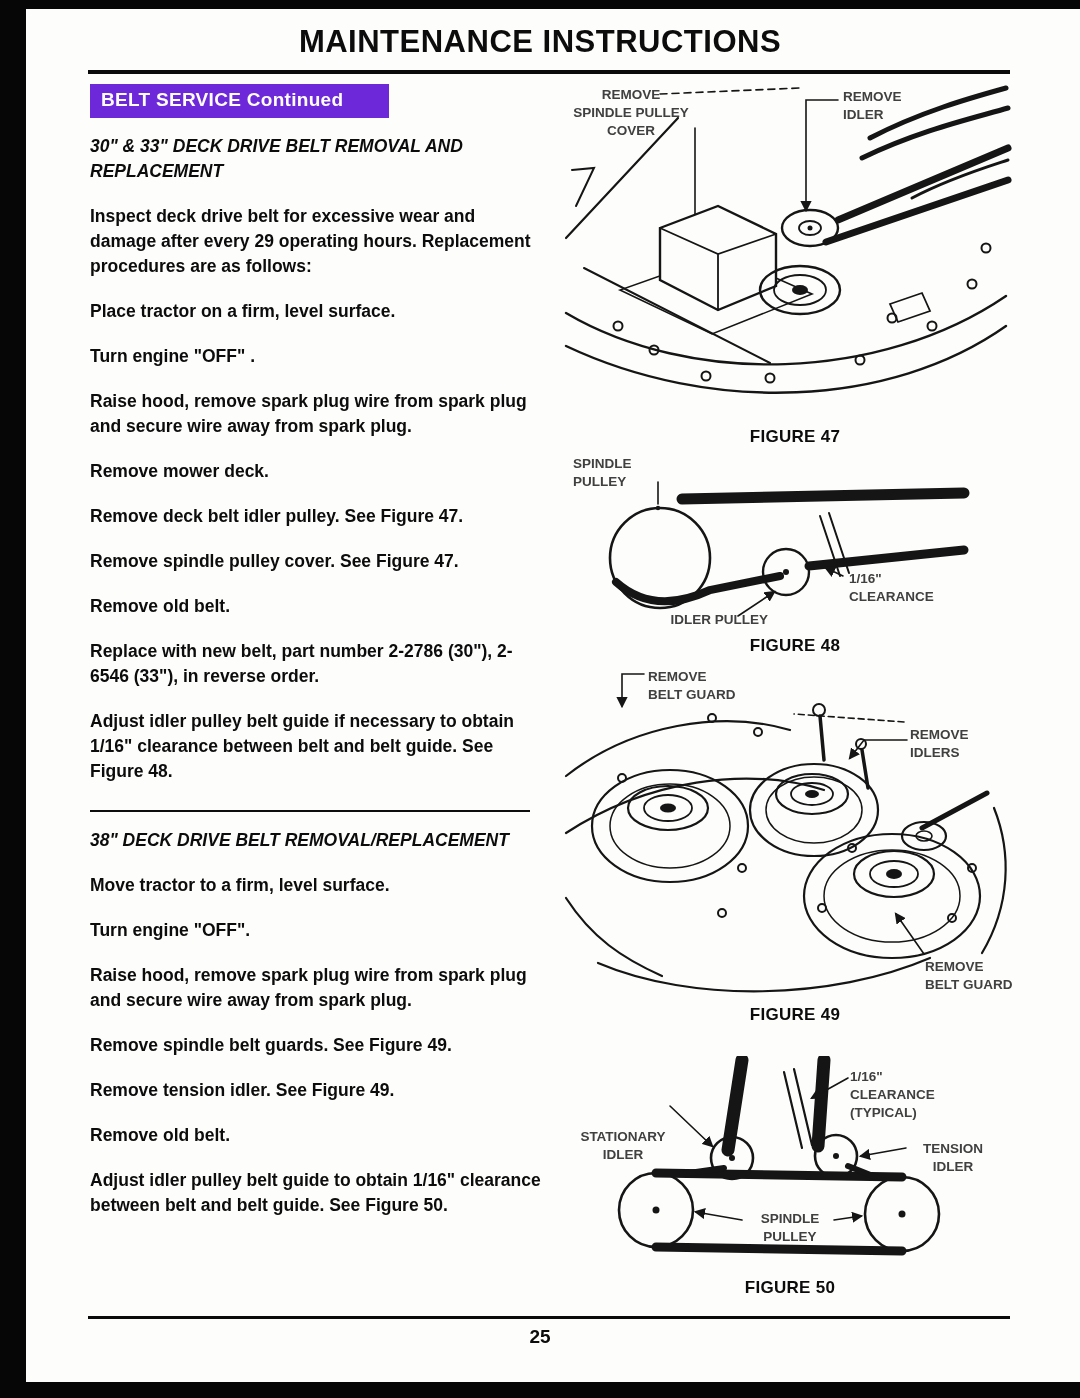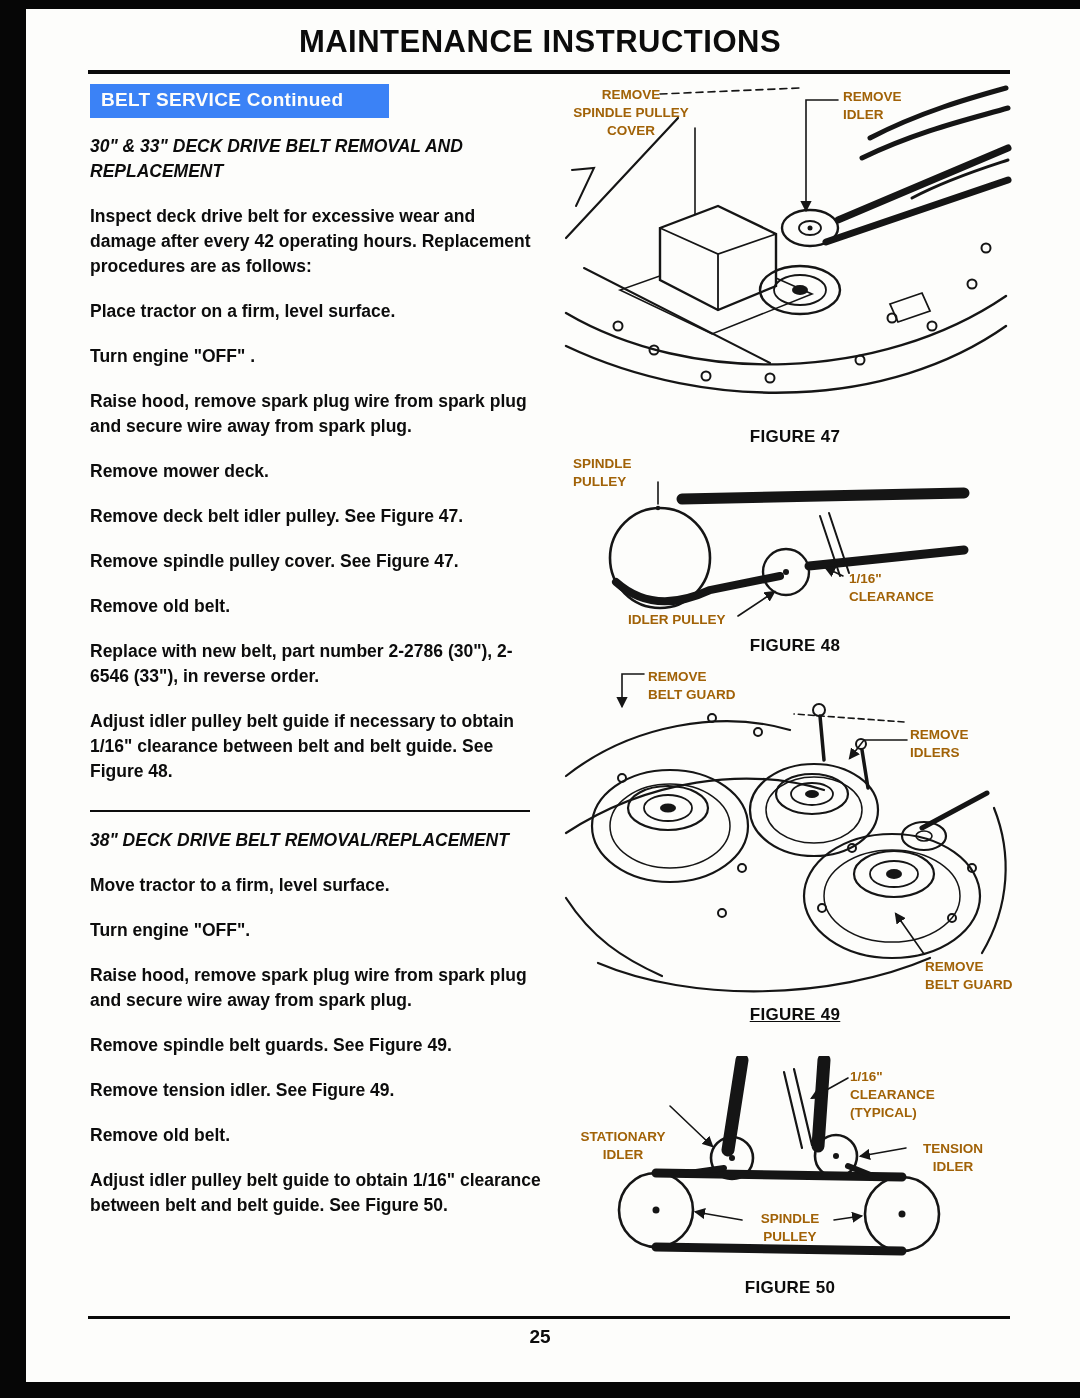--- a/index.html
+++ b/index.html
@@ -12,33 +12,33 @@
   .page-title{
     position:absolute;left:28px;top:24px;width:1024px;text-align:center;
     font-size:31px;font-weight:bold;letter-spacing:.5px;
   }
   .title-rule{position:absolute;left:88px;top:70px;width:922px;height:4px;background:#0a0a0a;}
   .bottom-rule{position:absolute;left:88px;top:1316px;width:922px;height:3px;background:#0a0a0a;}
   .page-number{position:absolute;left:28px;top:1326px;width:1024px;text-align:center;font-size:19px;font-weight:bold;}
 
   .left-col{position:absolute;left:90px;top:84px;width:455px;}
   .banner{
-    display:inline-block;background:#3b82f6;color:#fdfdfb;
+    display:inline-block;background:#6d28d9;color:#fdfdfb;
     font-size:19px;font-weight:bold;padding:5px 46px 7px 11px;letter-spacing:.3px;
   }
   .sec-heading{
     font-size:17.5px;font-weight:bold;font-style:italic;line-height:25px;
     margin:16px 0 0 0;white-space:pre-line;
   }
   .para{font-size:17.5px;font-weight:bold;line-height:25px;margin:20px 0 0 0;}
   .divider{height:2px;background:#0d0d0d;width:440px;margin:26px 0 4px 0;}
 
   .fig-label{
     position:absolute;font-size:13.5px;font-weight:bold;line-height:18px;
-    white-space:pre-line;color:#a16207;
+    white-space:pre-line;color:#404040;
   }
   .fig-caption{
     position:absolute;width:200px;text-align:center;
     font-size:17px;font-weight:bold;letter-spacing:.3px;
   }
   .fig-svg{position:absolute;}
   svg{display:block;}
 </style>
 </head>
 <body>
@@ -49,21 +49,21 @@
   <div class="scan-bar" style="left:0;top:0;width:26px;height:1398px;"></div>
   <div class="scan-bar" style="left:0;top:1382px;width:1080px;height:16px;"></div>
 
   <div class="page-title">MAINTENANCE INSTRUCTIONS</div>
   <div class="title-rule"></div>
 
   <div class="left-col">
     <div class="banner">BELT SERVICE Continued</div>
     <h3 class="sec-heading">30" &amp; 33" DECK DRIVE BELT REMOVAL AND
 REPLACEMENT</h3>
-    <p class="para">Inspect deck drive belt for excessive wear and damage after every 42 operating hours. Replacement procedures are as follows:</p>
+    <p class="para">Inspect deck drive belt for excessive wear and damage after every 29 operating hours. Replacement procedures are as follows:</p>
     <p class="para">Place tractor on a firm, level surface.</p>
     <p class="para">Turn engine "OFF" .</p>
     <p class="para">Raise hood, remove spark plug wire from spark plug and secure wire away from spark plug.</p>
     <p class="para">Remove mower deck.</p>
     <p class="para">Remove deck belt idler pulley. See Figure 47.</p>
     <p class="para">Remove spindle pulley cover. See Figure 47.</p>
     <p class="para">Remove old belt.</p>
     <p class="para">Replace with new belt, part number 2-2786 (30"), 2-6546 (33"), in reverse order.</p>
     <p class="para">Adjust idler pulley belt guide if necessary to obtain 1/16" clearance between belt and belt guide. See Figure 48.</p>
     <div class="divider"></div>
@@ -156,21 +156,21 @@
     <line x1="267" y1="33" x2="287" y2="93" stroke-width="2"></line>
 
     <line x1="281" y1="96" x2="264" y2="88" stroke-width="1.6" marker-end="url(#a48)"></line>
 
     <line x1="176" y1="136" x2="212" y2="112" stroke-width="1.6" marker-end="url(#a48)"></line>
   </svg>
   <div class="fig-label" style="left:573px;top:455px;width:90px;">SPINDLE
 PULLEY</div>
   <div class="fig-label" style="left:849px;top:570px;width:110px;">1/16"
 CLEARANCE</div>
-  <div class="fig-label" style="left:628px;top:611px;width:140px;">IDLER PULLEY</div>
+  <div class="fig-label" style="left:628px;top:611px;width:140px;text-align:right;">IDLER PULLEY</div>
   <div class="fig-caption" style="left:695px;top:636px;">FIGURE 48</div>
 
   <svg class="fig-svg" style="left:562px;top:658px;" width="452" height="350" viewBox="0 0 452 350" fill="none" stroke="#151515" stroke-width="2" stroke-linecap="round">
     <defs>
       <marker id="a49" viewBox="0 0 10 10" refX="8" refY="5" markerWidth="7" markerHeight="7" orient="auto-start-reverse">
         <path d="M0,0 L10,5 L0,10 Z" fill="#151515" stroke="none"></path>
       </marker>
     </defs>
 
     <polyline points="82,16 60,16 60,48" stroke-width="1.6" marker-end="url(#a49)"></polyline>
@@ -219,21 +219,21 @@
     <circle cx="160" cy="255" r="4"></circle>
       <circle cx="410" cy="210" r="4"></circle>
     <circle cx="390" cy="260" r="4"></circle>
   </svg>
   <div class="fig-label" style="left:648px;top:668px;width:110px;">REMOVE
 BELT GUARD</div>
   <div class="fig-label" style="left:910px;top:726px;width:90px;">REMOVE
 IDLERS</div>
   <div class="fig-label" style="left:925px;top:958px;width:110px;">REMOVE
 BELT GUARD</div>
-  <div class="fig-caption" style="left:695px;top:1005px;text-decoration:underline;">FIGURE 49</div>
+  <div class="fig-caption" style="left:695px;top:1005px;">FIGURE 49</div>
 
   <svg class="fig-svg" style="left:562px;top:1056px;" width="452" height="212" viewBox="0 0 452 212" fill="none" stroke="#151515" stroke-width="2" stroke-linecap="round">
     <defs>
       <marker id="a50" viewBox="0 0 10 10" refX="8" refY="5" markerWidth="7" markerHeight="7" orient="auto-start-reverse">
         <path d="M0,0 L10,5 L0,10 Z" fill="#151515" stroke="none"></path>
       </marker>
     </defs>
 
     <line x1="180" y1="4" x2="166" y2="94" stroke-width="13"></line>
     <line x1="262" y1="4" x2="256" y2="90" stroke-width="13"></line>

